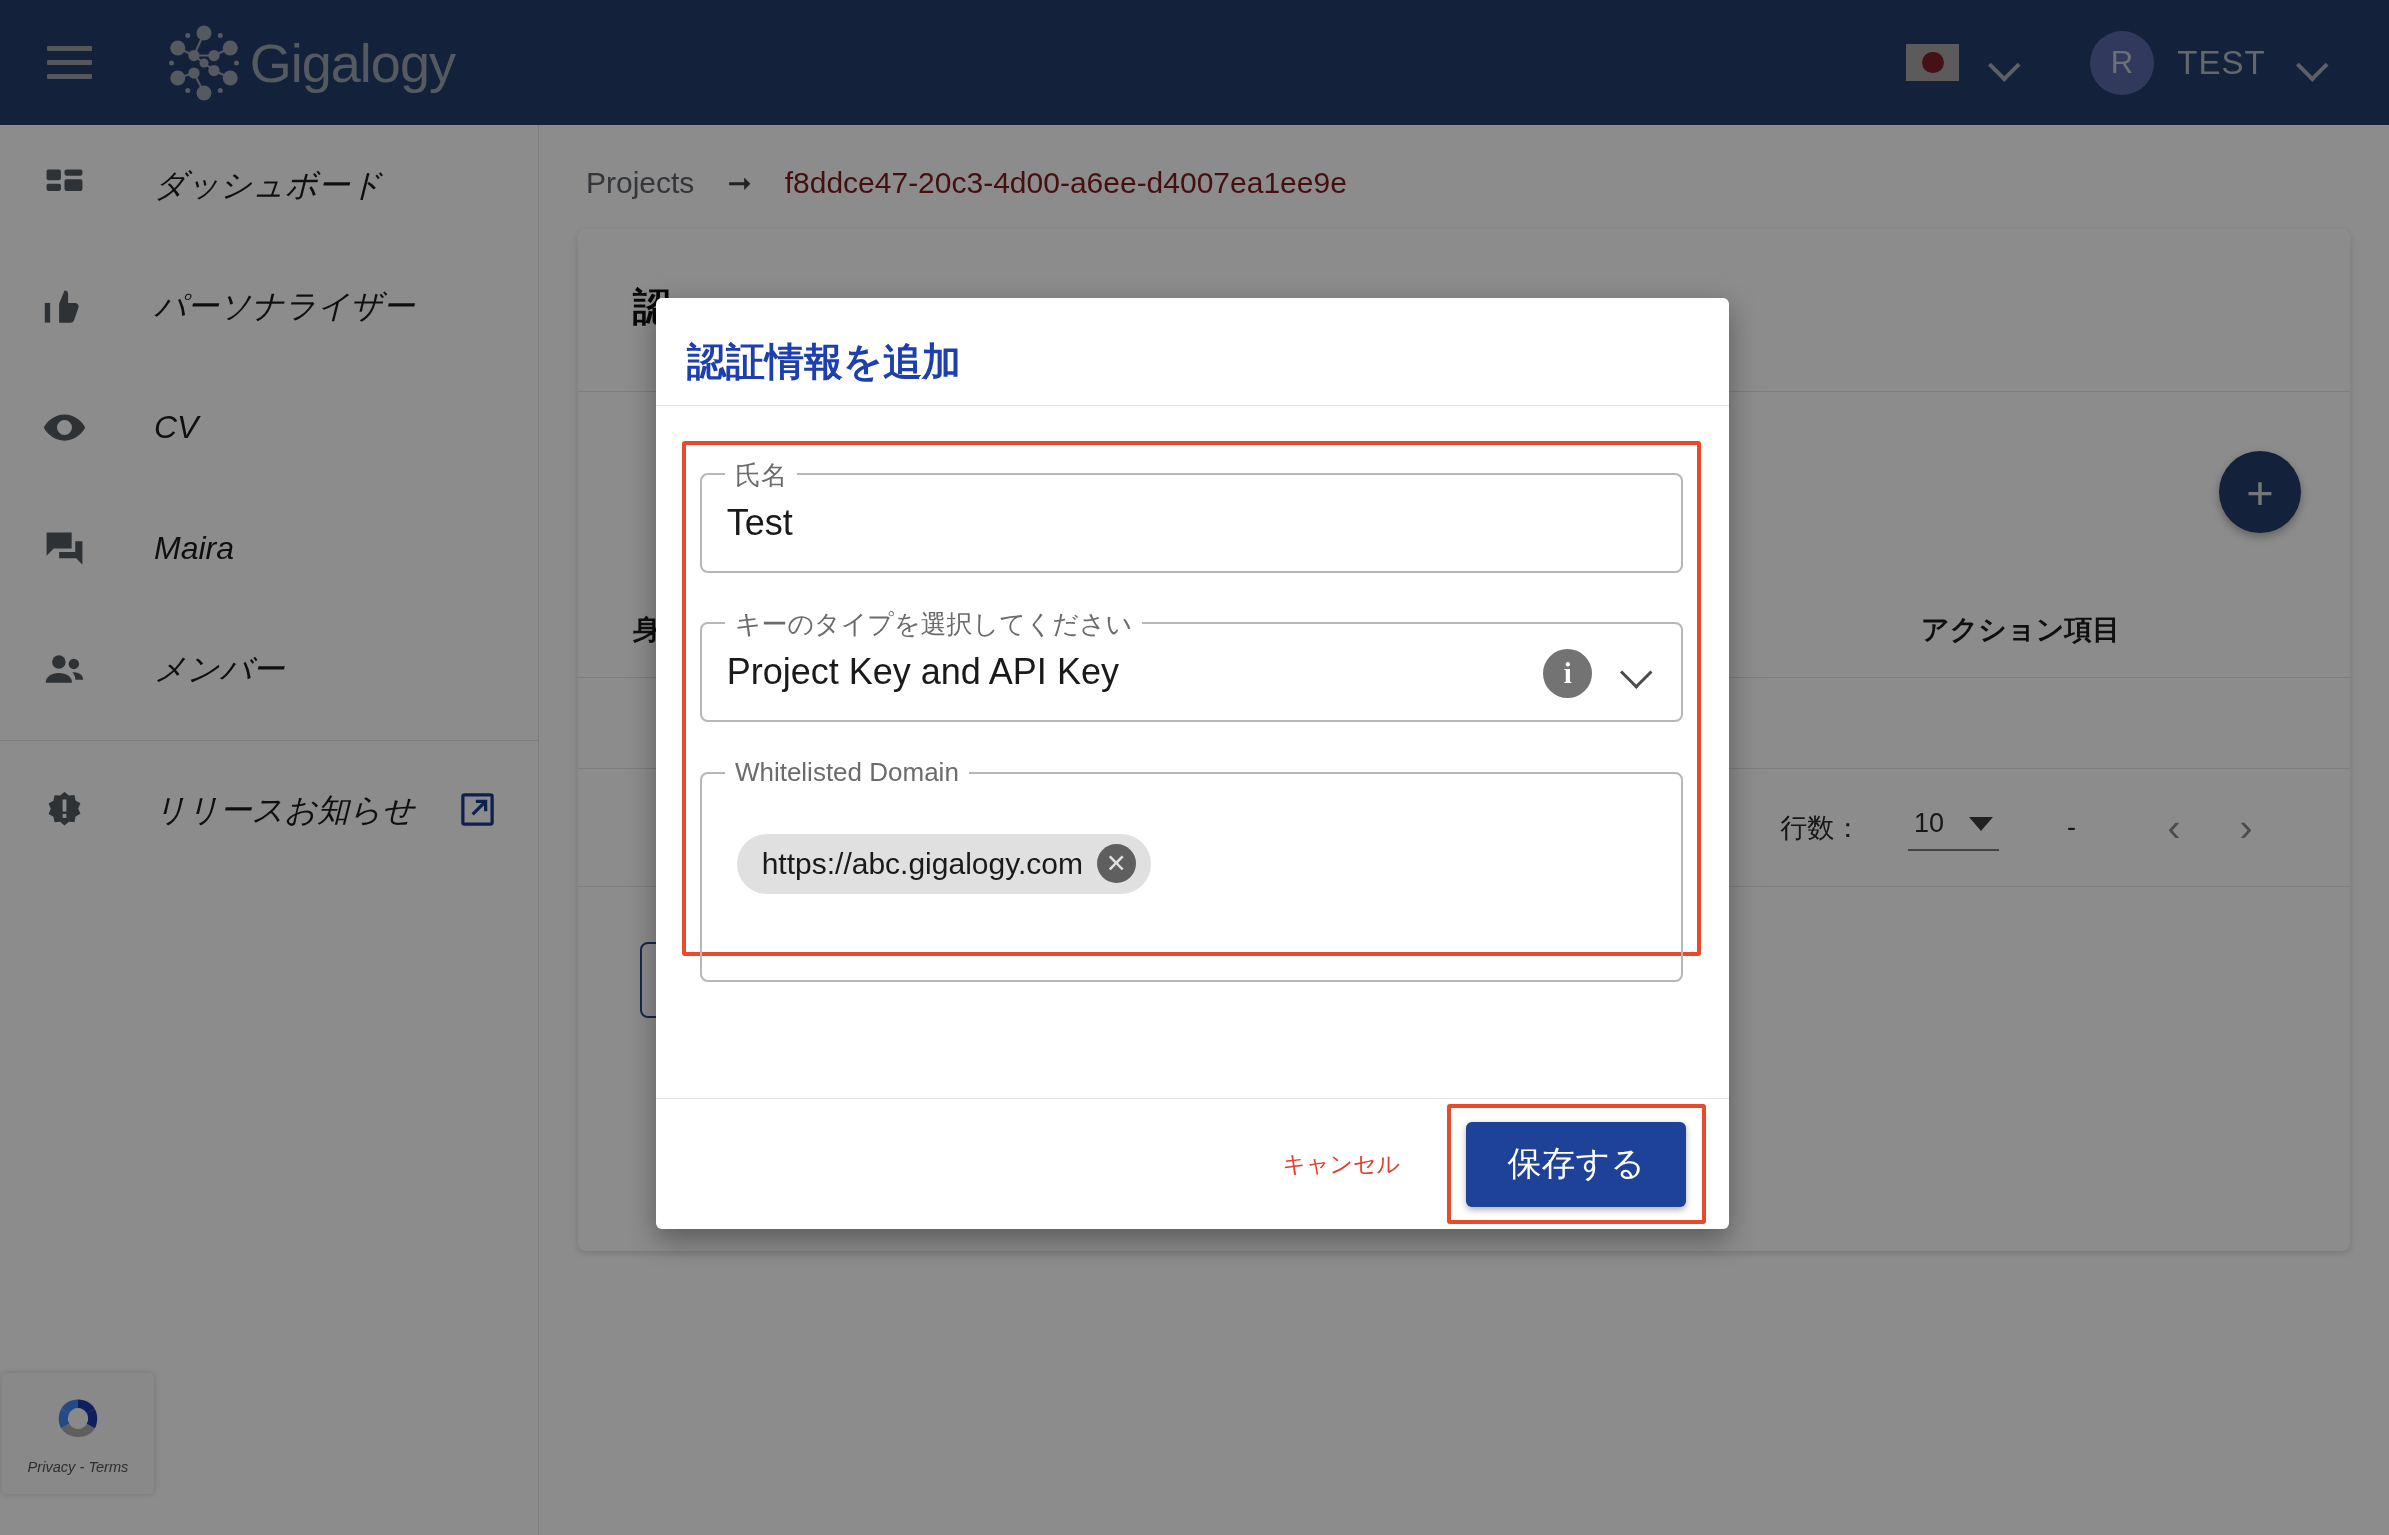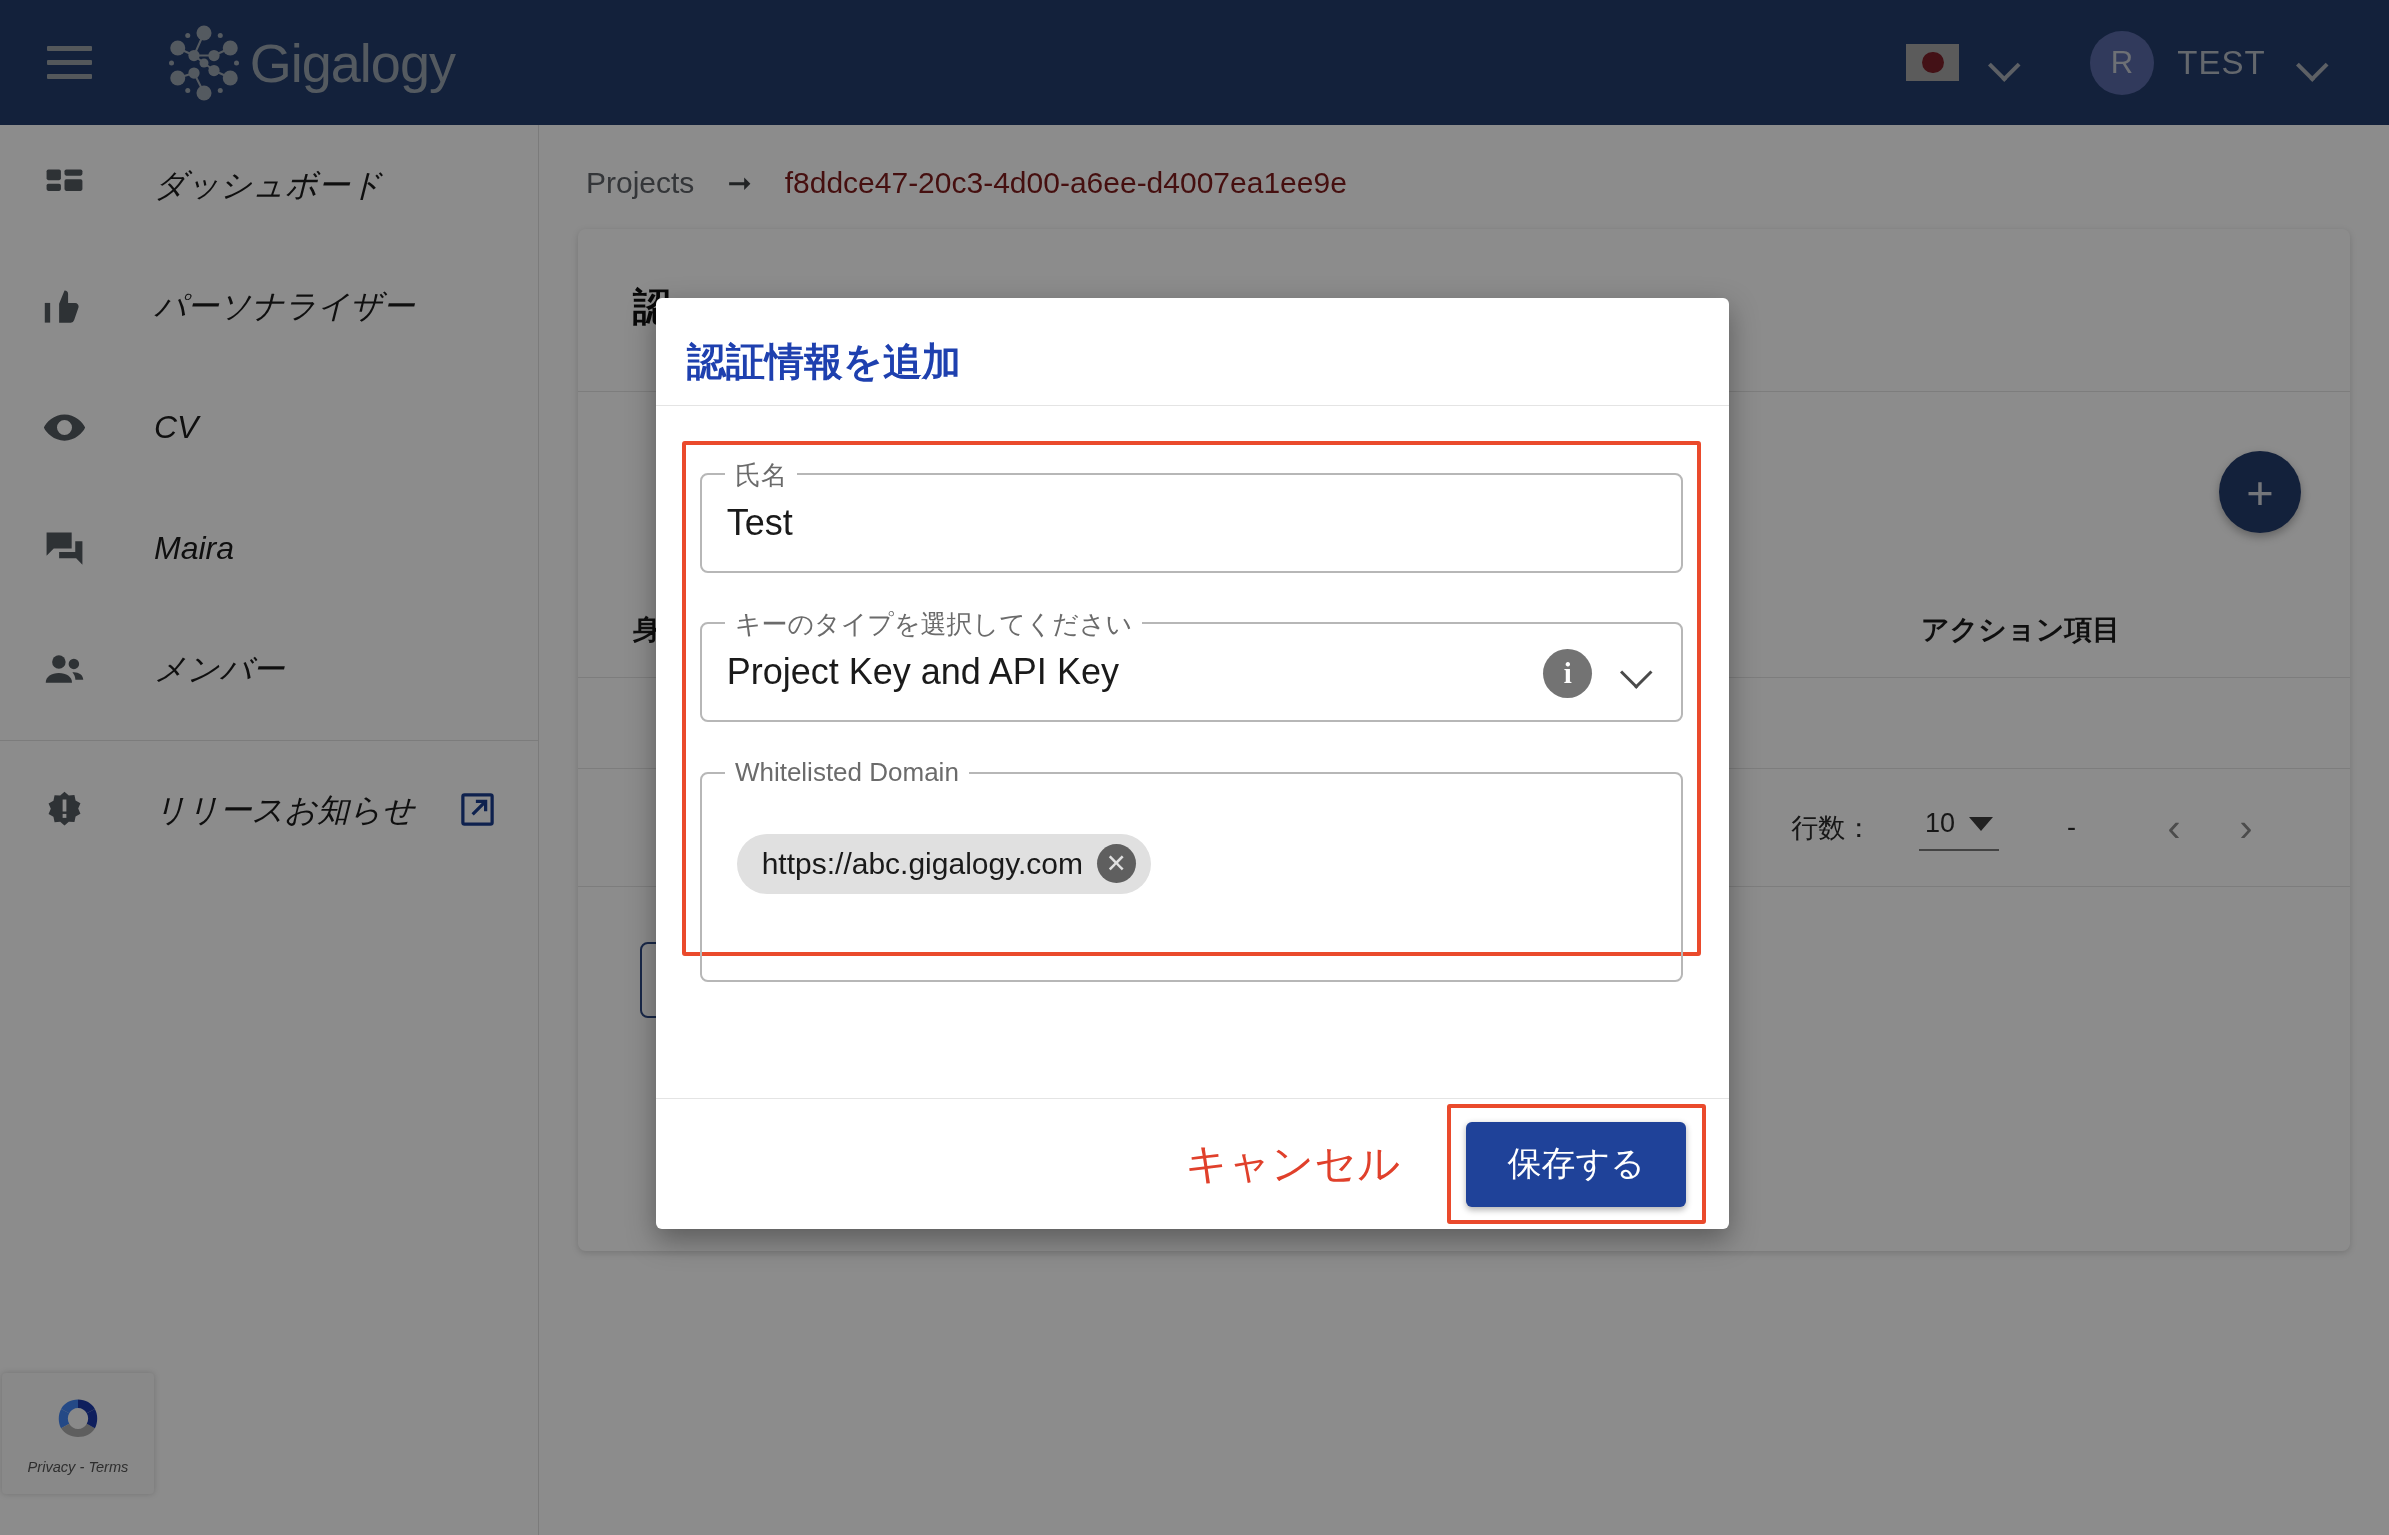--- a/index.html
+++ b/index.html
@@ -136,21 +136,21 @@
   .th.c4 { flex: 0.9; }
   .row-line { height: 1px; background: #E3E3E3; }
   .trow { height: 90px; }
 
   .pagination {
     display: flex; align-items: center; justify-content: flex-end;
     height: 117px; padding-right: 68px; gap: 0; font-size: 27px; color: #2B2B2B;
   }
   .rows-label { margin-right: 47px; }
   .rows-select {
-    display: flex; align-items: center; gap: 14px;
+    display: flex; align-items: center; gap: 25px;
     border-bottom: 2px solid #7A7A7A; padding: 3.9px 5.9px 9.8px 5.9px;
     cursor: pointer;
   }
   .caret-down {
     width: 0; height: 0; border-left: 12.7px solid transparent;
     border-right: 12.7px solid transparent; border-top: 14.6px solid #3C3C3C;
   }
   .range-text { margin: 0 62px 0 68px; color: #2B2B2B; }
   .page-btn {
     width: 72px; height: 72px; display: flex; align-items: center;
@@ -240,21 +240,21 @@
     font-size: 25px; font-weight: 700; cursor: pointer;
   }
 
   .modal-footer {
     height: 131px; display: flex; align-items: center;
     justify-content: flex-end; padding-right: 11.7px;
     border-top: 1px solid #E4E4E4; position: relative;
   }
   .btn-cancel {
     background: transparent; border: none;
-    color: #E0402B; font-size: 42px; padding: 17.6px 33px;
+    color: #E0402B; font-size: 23px; padding: 17.6px 33px;
     cursor: pointer; font-family: inherit;
   }
   .save-wrap {
     border: 4.9px solid #EA4A2C; border-radius: 2.9px;
     padding: 13.7px 15.6px; margin-left: 13.7px; margin-right: 11.7px;
   }
   .btn-save {
     background: #1F4299; color: #fff; border: none;
     border-radius: 5.9px; font-size: 34px;
     padding: 19.5px 41px; cursor: pointer;

